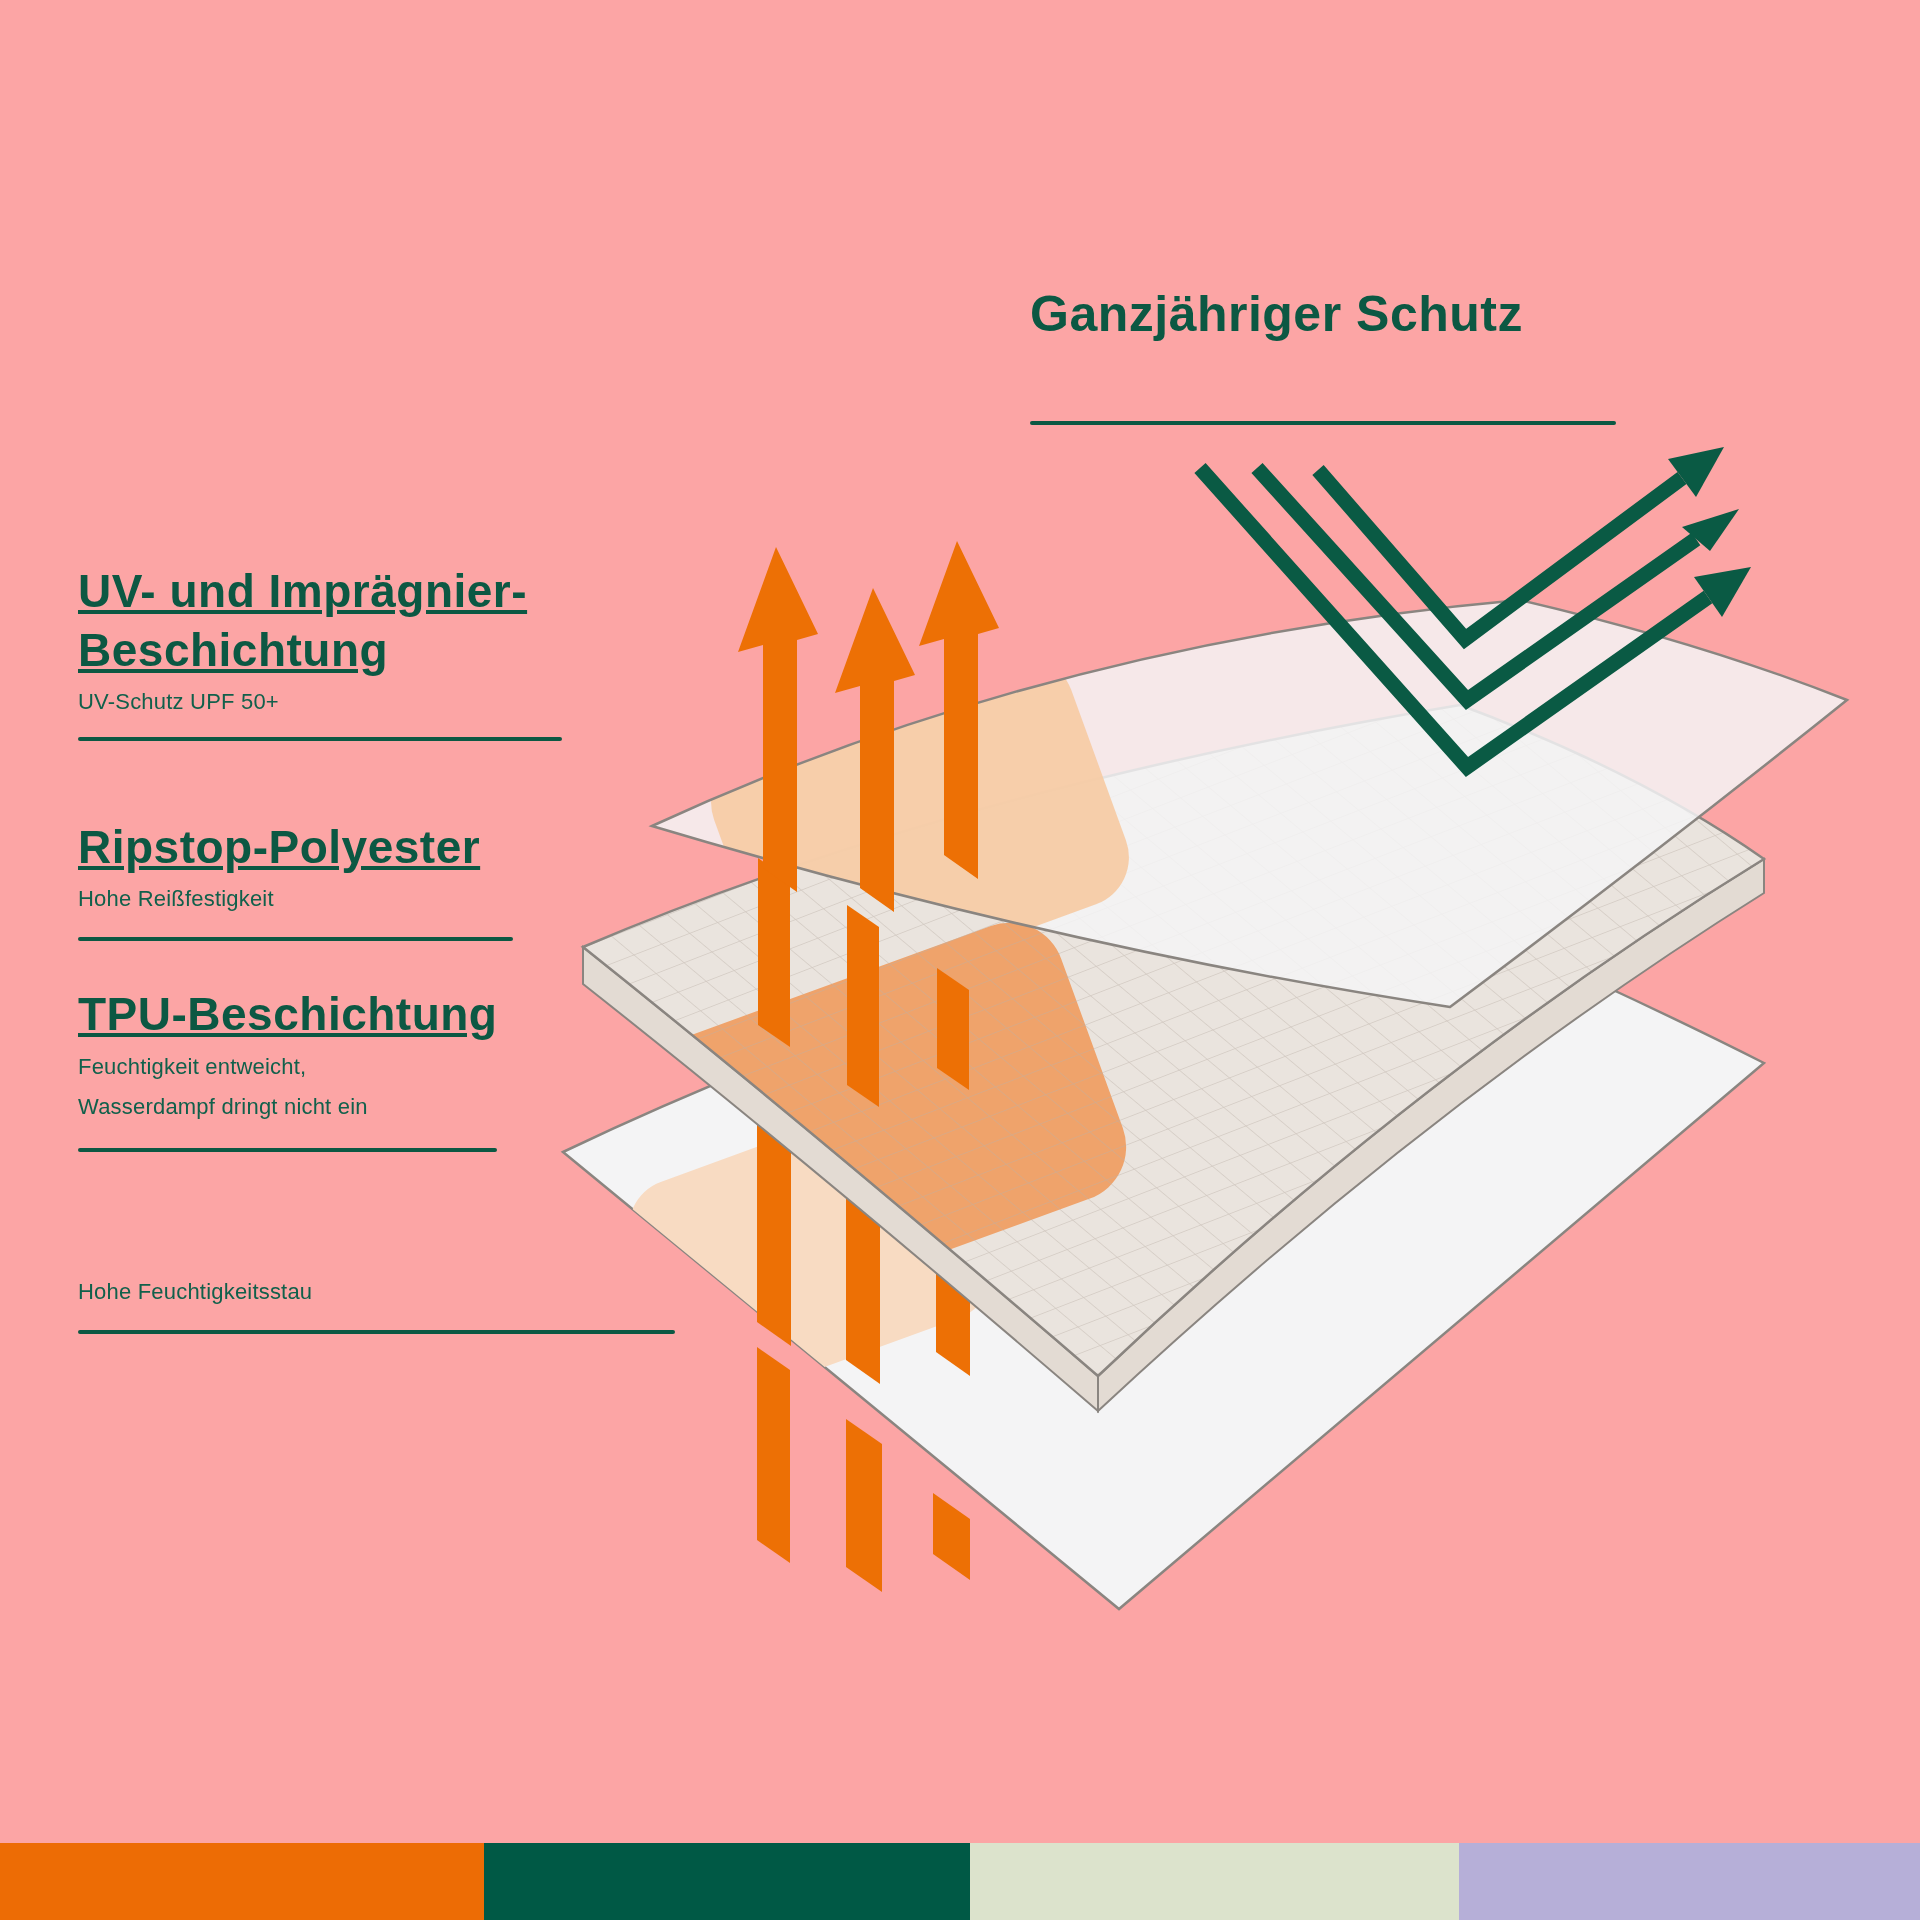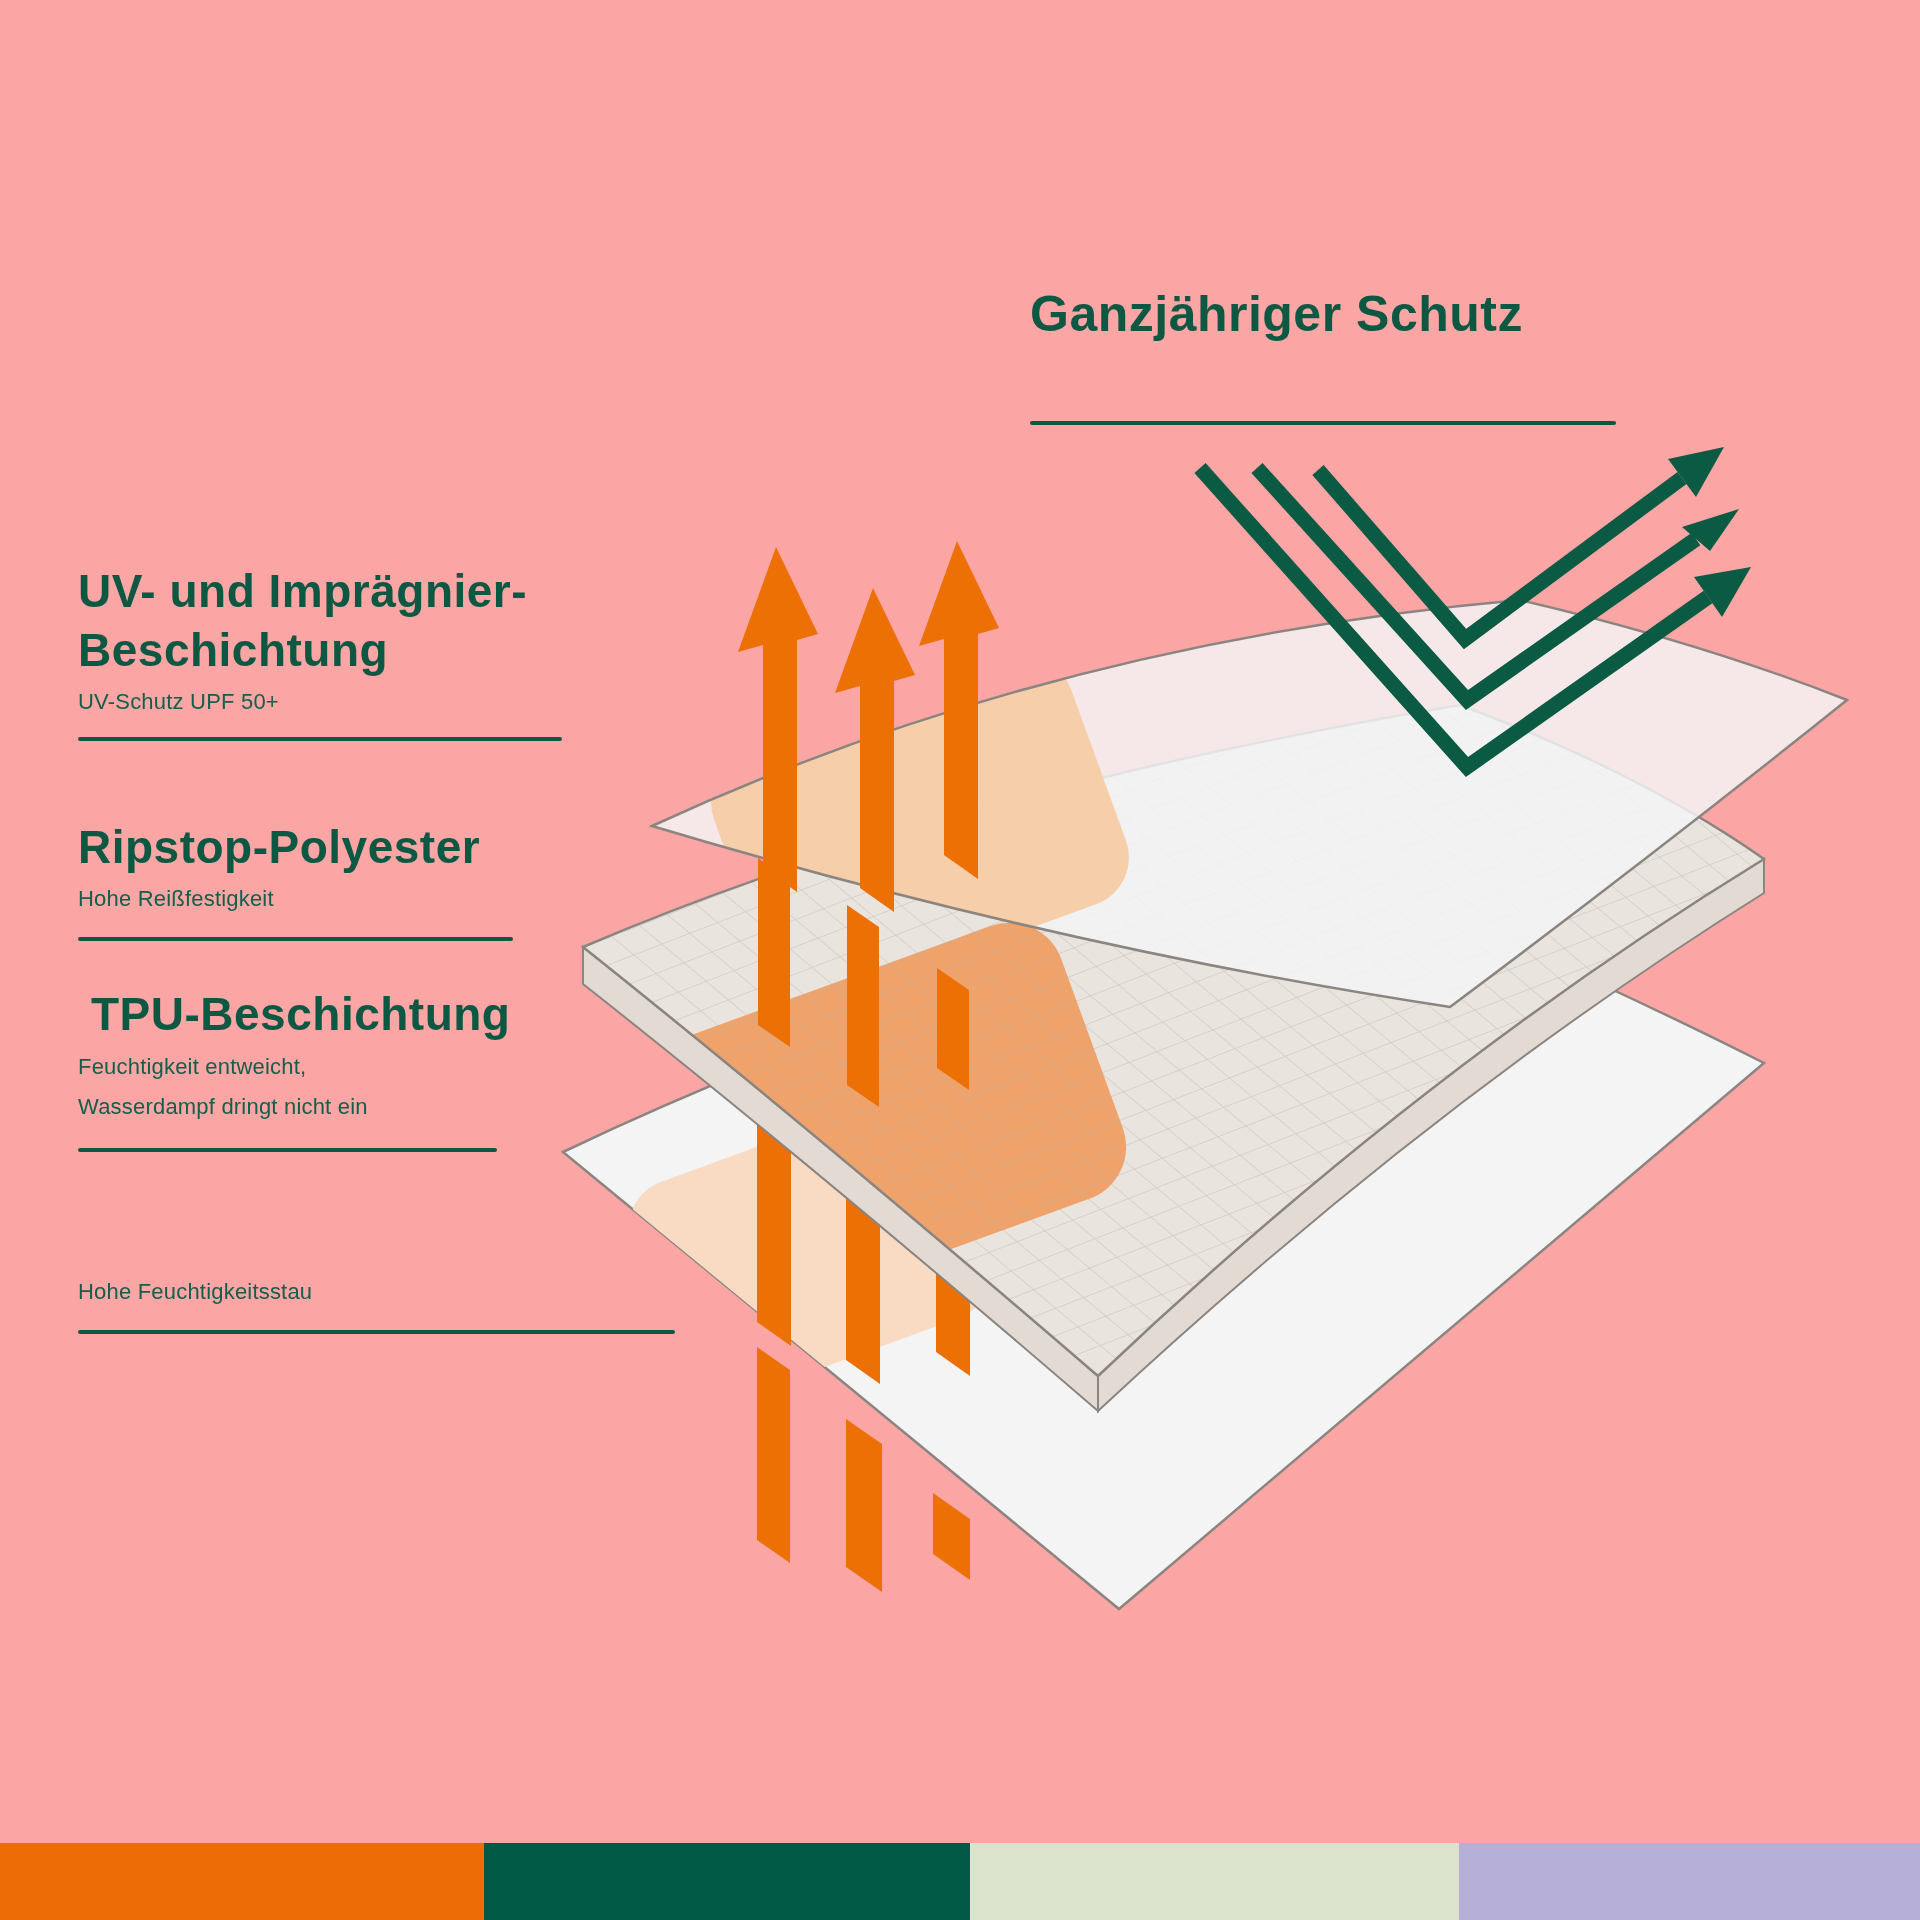--- a/index.html
+++ b/index.html
@@ -1,19 +1,19 @@
 <!DOCTYPE html>
 <html><head>
 <meta charset="utf-8">
 <style>
   html,body{margin:0;padding:0;background:#fff;}
   #canvas{position:relative;width:1920px;height:1920px;background:#fca5a5;overflow:hidden;
           font-family:"Liberation Sans","DejaVu Sans",sans-serif;}
   .abs{position:absolute;}
-  .title{color:#0C5843;font-weight:700;font-size:46px;line-height:59px;letter-spacing:.5px;}
+  .title{color:#0C5843;font-weight:700;font-size:46px;line-height:59px;letter-spacing:.5px;text-decoration:underline;}
   .desc{color:#11604B;font-weight:400;font-size:22px;line-height:40px;letter-spacing:.2px;}
   .rule{position:absolute;height:4px;background:#0C5843;border-radius:2px;}
   #heading{color:#0C5843;font-weight:700;font-size:50px;line-height:56px;letter-spacing:.5px;}
   #subheading{color:#11604B;font-weight:400;font-size:34px;line-height:40px;letter-spacing:.2px;}
   .swatch{position:absolute;top:1843px;height:77px;}
   svg{display:block;}
 </style>
 </head>
 <body>
 
@@ -104,21 +104,21 @@
     <div>UV- und Imprägnier-</div>
     <div>Beschichtung</div>
   </div>
   <div class="abs desc" style="left:78px;top:682px;">UV-Schutz UPF 50+</div>
   <div class="rule" style="left:78px;top:737px;width:484px;"></div>
 
   <div class="abs title" style="left:78px;top:818px;">Ripstop-Polyester</div>
   <div class="abs desc" style="left:78px;top:879px;">Hohe Reißfestigkeit</div>
   <div class="rule" style="left:78px;top:937px;width:435px;"></div>
 
-  <div class="abs title" style="left:91px;top:985px;">TPU-Beschichtung</div>
+  <div class="abs title" style="left:78px;top:985px;">TPU-Beschichtung</div>
   <div class="abs desc" style="left:78px;top:1047px;">
     <div>Feuchtigkeit entweicht,</div>
     <div>Wasserdampf dringt nicht ein</div>
   </div>
   <div class="rule" style="left:78px;top:1148px;width:419px;"></div>
 
   <div class="abs desc" style="left:78px;top:1272px;">Hohe Feuchtigkeitsstau</div>
   <div class="rule" style="left:78px;top:1330px;width:597px;"></div>
 
   <div class="swatch" style="left: 0px; width: 484px; background: rgb(237, 108, 5);"></div>

